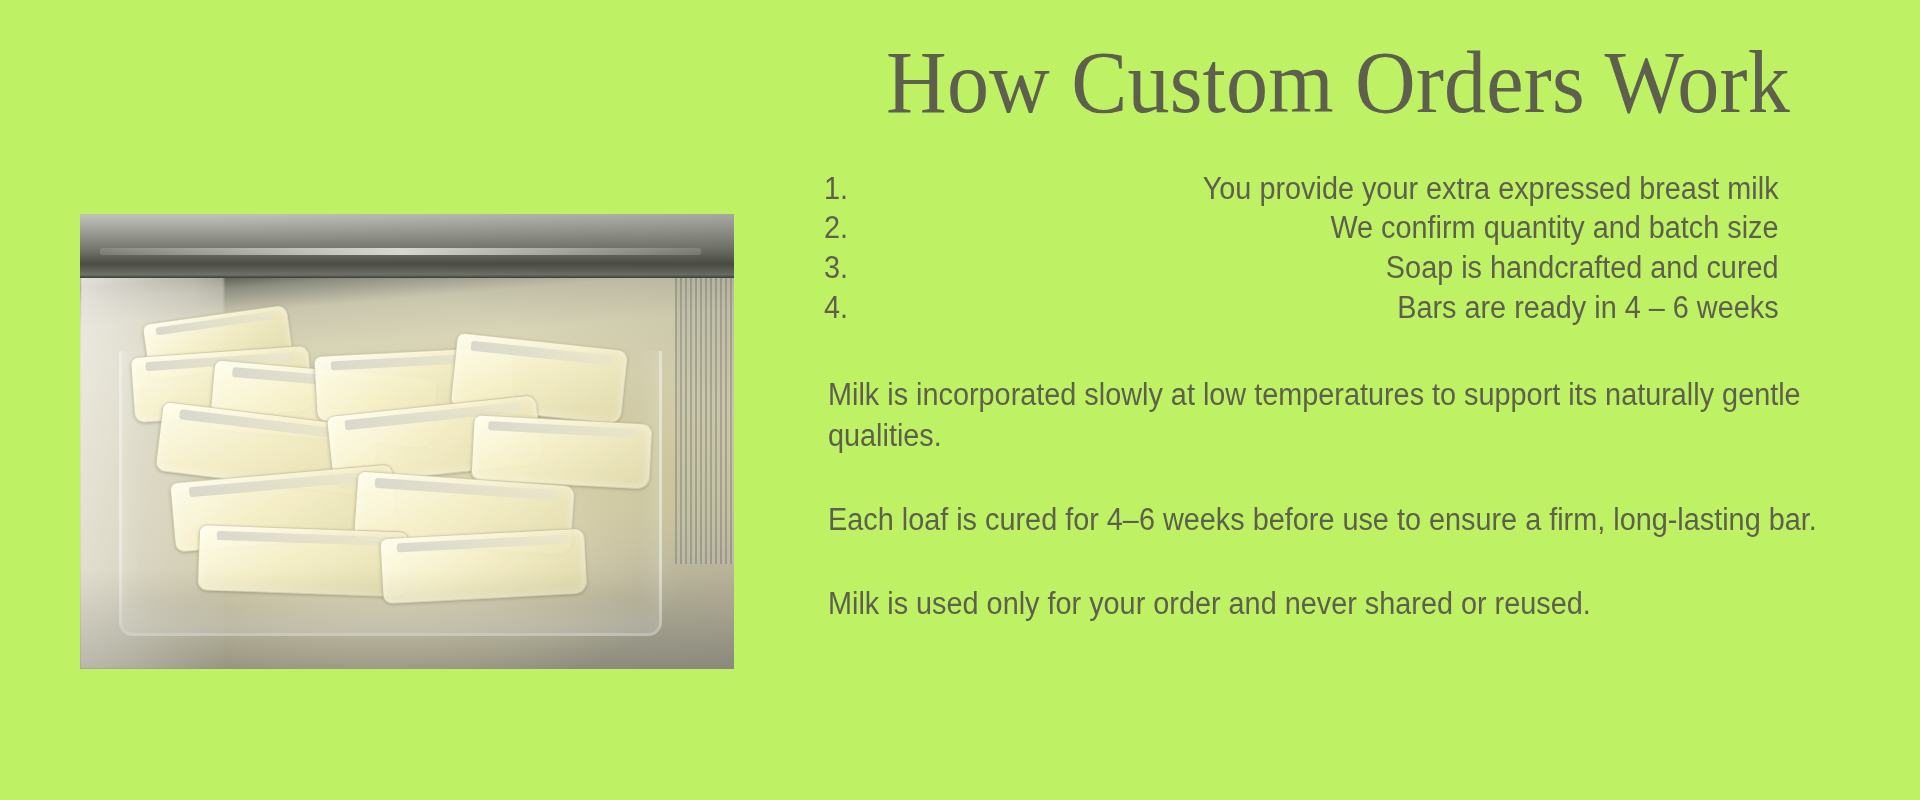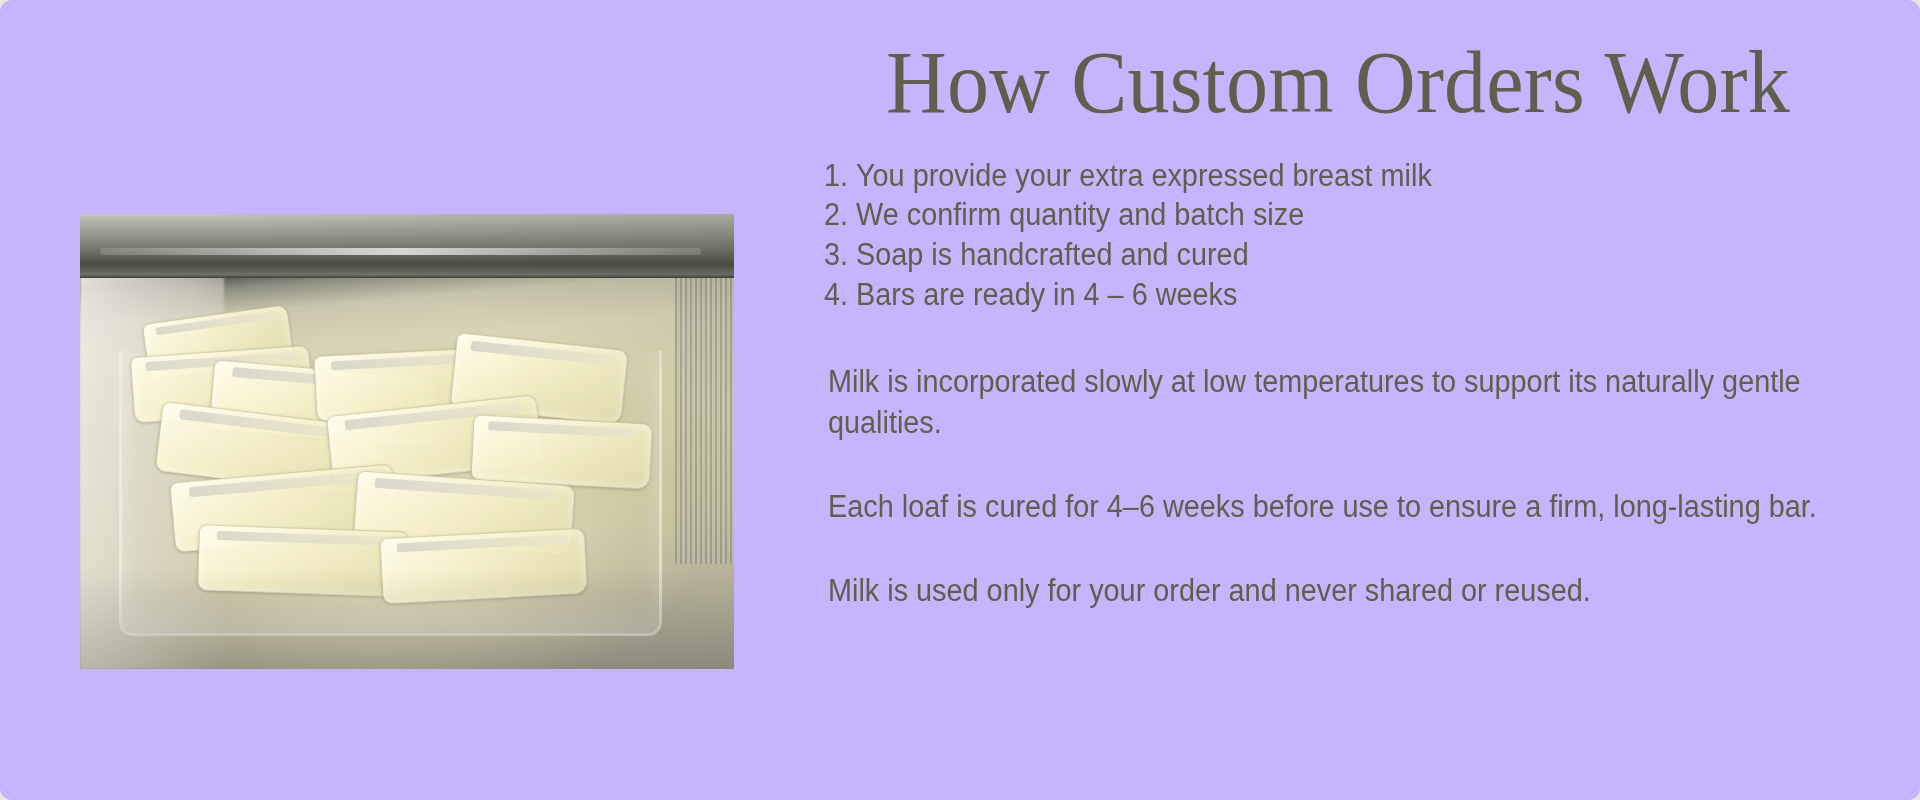--- a/index.html
+++ b/index.html
@@ -13,22 +13,21 @@
     background: #ece6dd;
     font-family: "Liberation Sans", sans-serif;
     color: #5e5f4c;
     -webkit-font-smoothing: antialiased;
   }
 
   .page {
     position: relative;
     width: 1920px;
     height: 800px;
-    background: #c4b5fd;
-    border-radius: 12px;
+    background: #bef264;
   }
 
   
   .media-col {
     position: absolute;
     left: 80px;
     top: 214px;
     width: 654px;
     height: 455px;
   }
@@ -156,24 +155,24 @@
     line-height: 1.02;
     letter-spacing: 0.2px;
     color: #5e5f4c;
     text-align: center;
     transform: scaleX(0.955);
     transform-origin: center center;
     white-space: nowrap;
   }
 
   .steps {
-    margin: 28px 0 0 0;
+    margin: 41px 0 0 0;
     padding: 0 0 0 28px;
     list-style: decimal;
-    text-align: left;
+    text-align: right;
   }
   .steps li {
     font-size: 31px;
     line-height: 1.28;
     color: #5e5f4c;
     transform: scaleX(0.93);
     transform-origin: left center;
     white-space: nowrap;
   }
   .steps li::marker {

